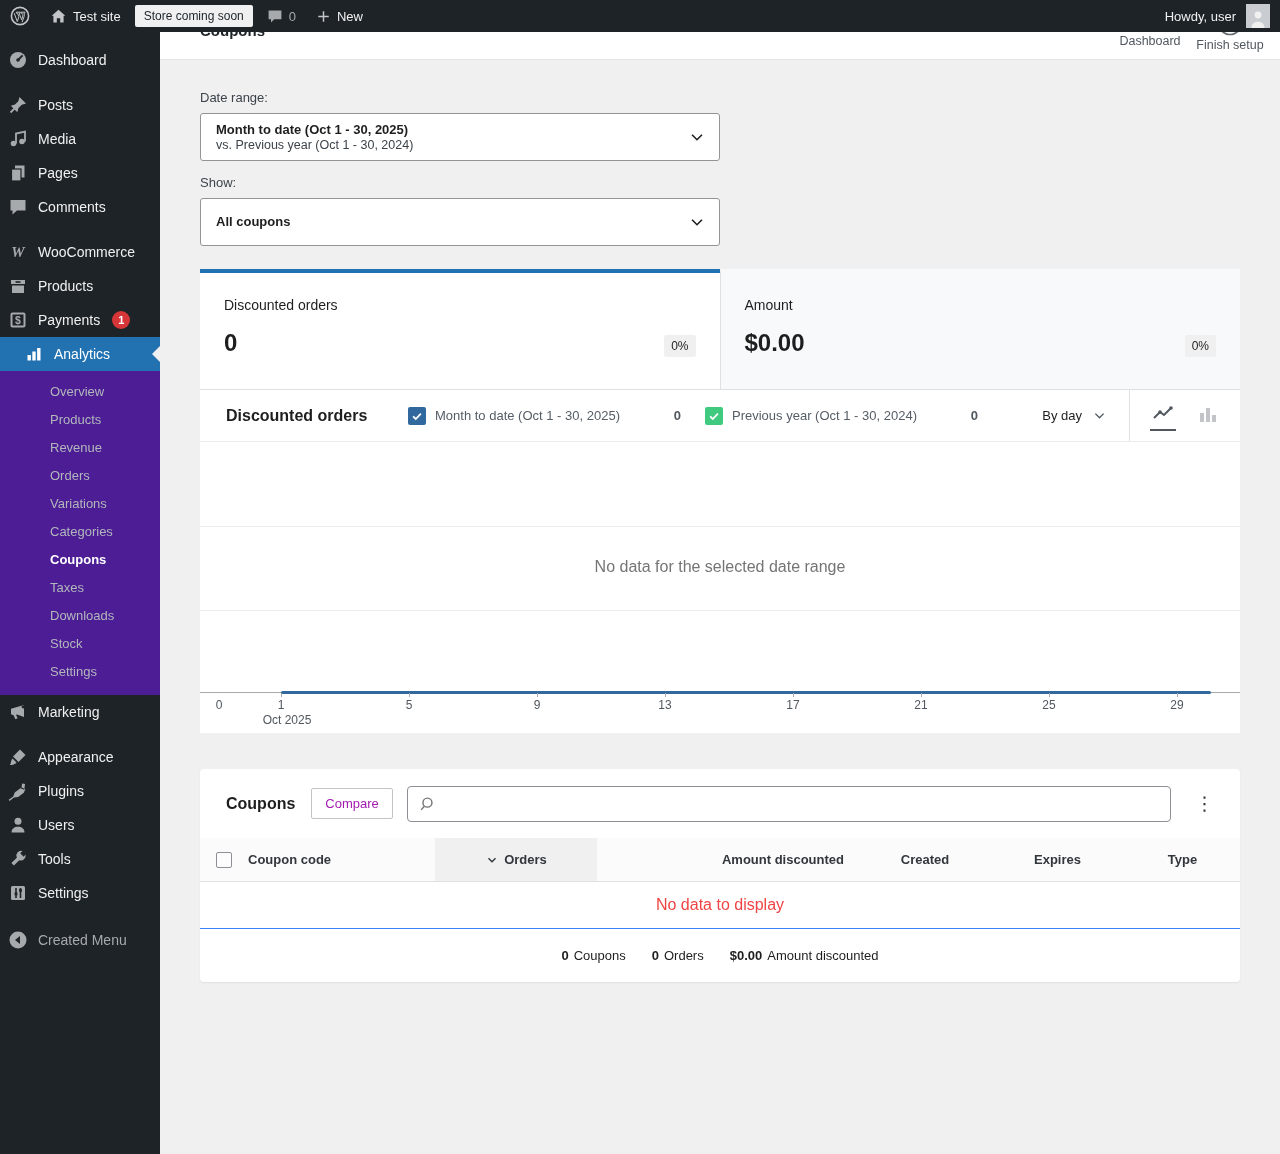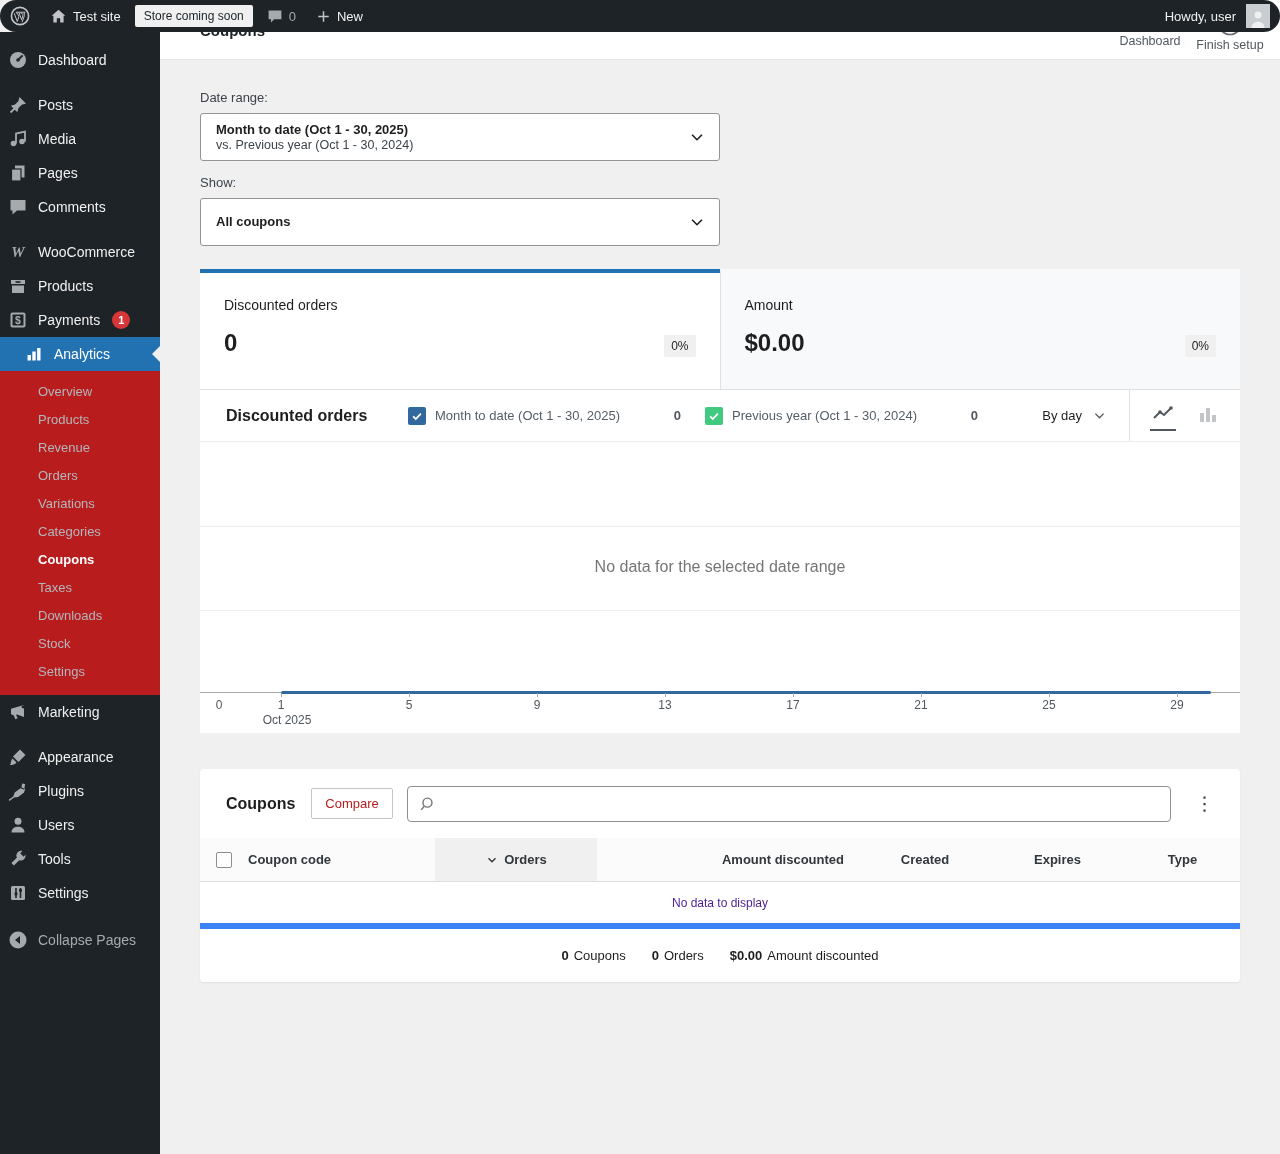--- a/index.html
+++ b/index.html
@@ -11,21 +11,21 @@
     color:#1e1e1e;
     overflow:hidden;
   }
   svg { display:block; }
 
   
   .admin-bar{
     position:absolute; top:0; left:0; right:0; height:32px;
     background:#1d2327; color:#f0f0f1;
     display:flex; justify-content:space-between; align-items:center;
-    font-size:13px; z-index:30;border-radius:16px;
+    font-size:13px; z-index:30;
   }
   .ab-group{ display:flex; align-items:center; height:32px; }
   .ab-item{ display:flex; align-items:center; gap:6px; padding:0 10px; height:32px; cursor:pointer; color:#f0f0f1;}
   .ab-count{ color:#a7aaad; }
   .coming-soon{ background:#f0f0f1; color:#1d2327; padding:4px 9px; border-radius:2px; font-size:12px; margin:0 4px; }
   .avatar{ width:24px; height:24px; background:#c9ccd0; display:flex; align-items:flex-end; justify-content:center; overflow:hidden; margin-left:4px; }
 
   
   .sidebar{
     position:absolute; top:32px; left:0; bottom:0; width:160px;
@@ -40,21 +40,21 @@
   .menu-item.active{ background:#2271b1; color:#fff; position:relative;padding-left:24px; }
   .menu-item.active::after{
     content:""; position:absolute; right:0; top:50%; transform:translateY(-50%);
     border:8px solid transparent; border-right-color:#f0f0f1;
   }
   .badge-red{
     background:#d63638; color:#fff; border-radius:9px; min-width:18px; height:18px;
     display:inline-flex; align-items:center; justify-content:center;
     font-size:11px; font-weight:700; padding:0 5px; margin-left:2px;
   }
-  .submenu{ background:#b91c1c; padding:7px 0 9px; }
+  .submenu{ background:#4c1d95; padding:7px 12px 9px; }
   .submenu-item{
     display:block; padding:7px 12px 7px 38px; font-size:13px;
     color:#b2b7bc; cursor:pointer; line-height:14px;
   }
   .submenu-item.active{ color:#fff; font-weight:700; }
   .collapse-item{ color:#a7aaad; margin-top:2px; }
 
   
   .main{ margin-left:160px; }
   .page-header{
@@ -115,21 +115,21 @@
   .zero-line{ position:absolute; top:-2px; left:81px; width:930px; height:3px; background:#31699e; border-radius:2px; }
   .tickmark{ position:absolute; top:0; width:1px; height:4px; background:#a7aaad; }
   .tick{ position:absolute; top:5px; transform:translateX(-50%); font-size:12px; color:#50575e; }
   .axis-month{ position:absolute; top:20px; transform:translateX(-50%); font-size:12px; color:#50575e; }
 
   
   .table-card{ margin:36px 40px 0; width:1040px; background:#fff; border-radius:4px; box-shadow:0 1px 2px rgba(0,0,0,.07); }
   .table-card-header{ display:flex; align-items:center; height:69px; padding:0 18px 0 26px; }
   .table-title{ font-size:16px; font-weight:700; margin-right:16px; color:#1e1e1e; }
   .compare-btn{
-    border:1px solid #c3c4c7; background:#fff; color:#b91c1c;
+    border:1px solid #c3c4c7; background:#fff; color:#a21caf;
     font-size:13px; padding:7px 13px; border-radius:2px; cursor:pointer;
     font-family:"Liberation Sans", sans-serif;
   }
   .search-box{
     flex:1; height:36px; margin:0 16px 0 14px; border:1px solid #8c8f94; border-radius:4px;
     display:flex; align-items:center; gap:6px; padding:0 10px; background:#fff;
   }
   .search-box input{ border:none; outline:none; flex:1; font-size:13px; font-family:"Liberation Sans", sans-serif; background:transparent; }
   .ellipsis-btn{ font-size:19px; color:#2c3338; padding:2px 8px; cursor:pointer; letter-spacing:0; line-height:1; }
 
@@ -140,21 +140,21 @@
   .th{ display:flex; align-items:center; cursor:pointer; }
   .th-check{ width:48px; justify-content:center; }
   .th-coupon{ width:187px; }
   .th-orders{ width:162px; background:#f0f0f0; justify-content:center; gap:5px; }
   .th-amount{ width:263px; justify-content:flex-end; padding-right:16px; }
   .th-created{ width:130px; justify-content:center; }
   .th-expires{ width:135px; justify-content:center; }
   .th-type{ flex:1; justify-content:center; }
   .small-checkbox{ width:16px; height:16px; border:1px solid #8c8f94; border-radius:2px; background:#fdfdfd; cursor:pointer; }
 
-  .empty-row{ height:47px; display:flex; align-items:center; justify-content:center; font-size:12px; color:#4c1d95; border-bottom:6px solid #3b82f6; }
+  .empty-row{ height:47px; display:flex; align-items:center; justify-content:center; font-size:16px; color:#ef4444; border-bottom:1px solid #3b82f6; }
   .table-footer{ height:53px; display:flex; align-items:center; justify-content:center; gap:26px; font-size:13px; color:#1e1e1e; }
   .tf-item b{ margin-right:5px; }
 </style>
 </head>
 <body>
 
 <div class="admin-bar">
   <div class="ab-group">
     <span class="ab-item">
       <svg width="20" height="20" viewBox="0 0 20 20">
@@ -355,21 +355,21 @@
     <span>Settings</span>
   </div>
   <div class="menu-gap"></div>
   <div class="menu-item collapse-item">
     <span class="mi-icon">
         <svg width="20" height="20" viewBox="0 0 20 20">
           <circle cx="10" cy="10" r="8.5" fill="#a7aaad"></circle>
           <path d="M12 6l-5 4 5 4z" fill="#1d2327"></path>
         </svg>
       </span>
-    <span>Collapse Pages</span>
+    <span>Created Menu</span>
   </div>
 </div>
 
 <div class="main">
 
   <div class="page-header">
     <span class="page-title">Coupons</span>
     <div class="header-actions">
       <div class="header-action">
         <svg width="24" height="24" viewBox="0 0 24 24">

